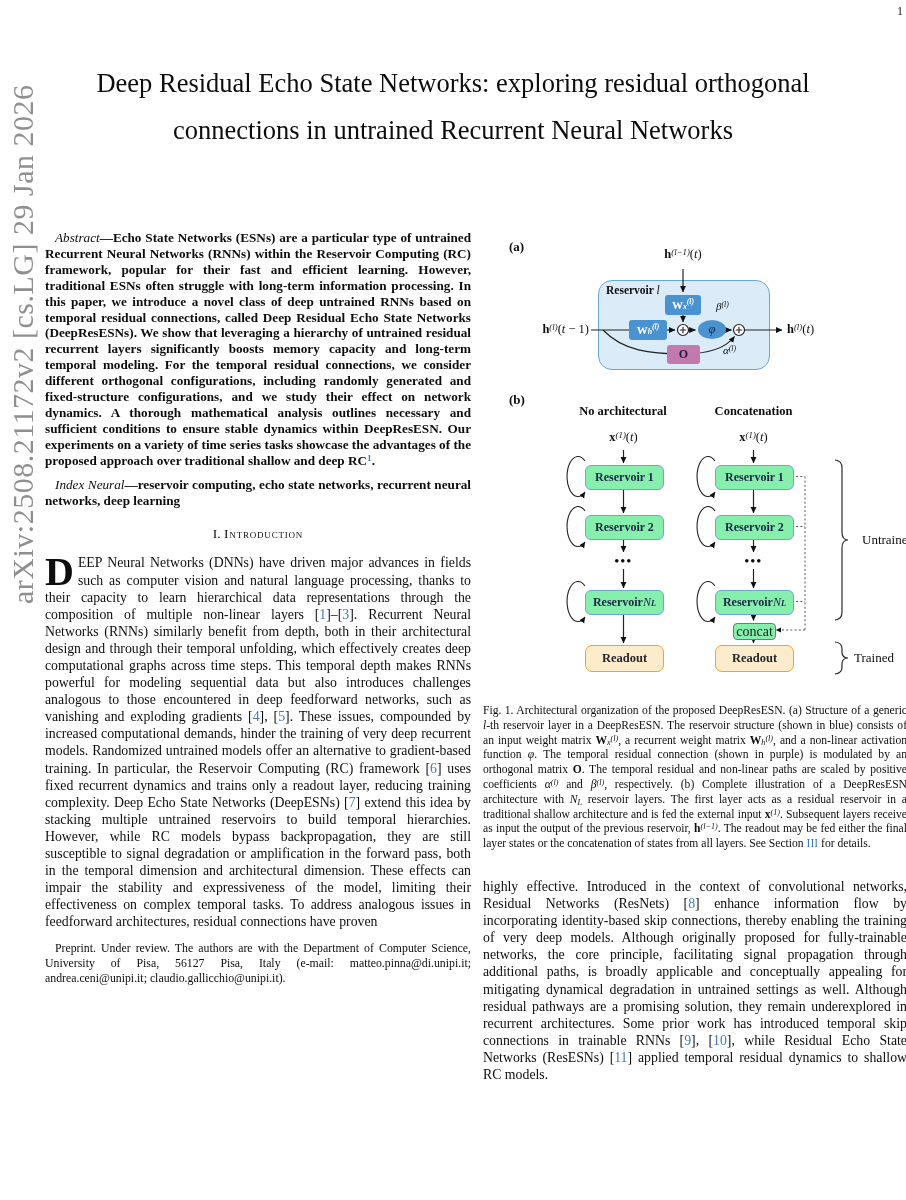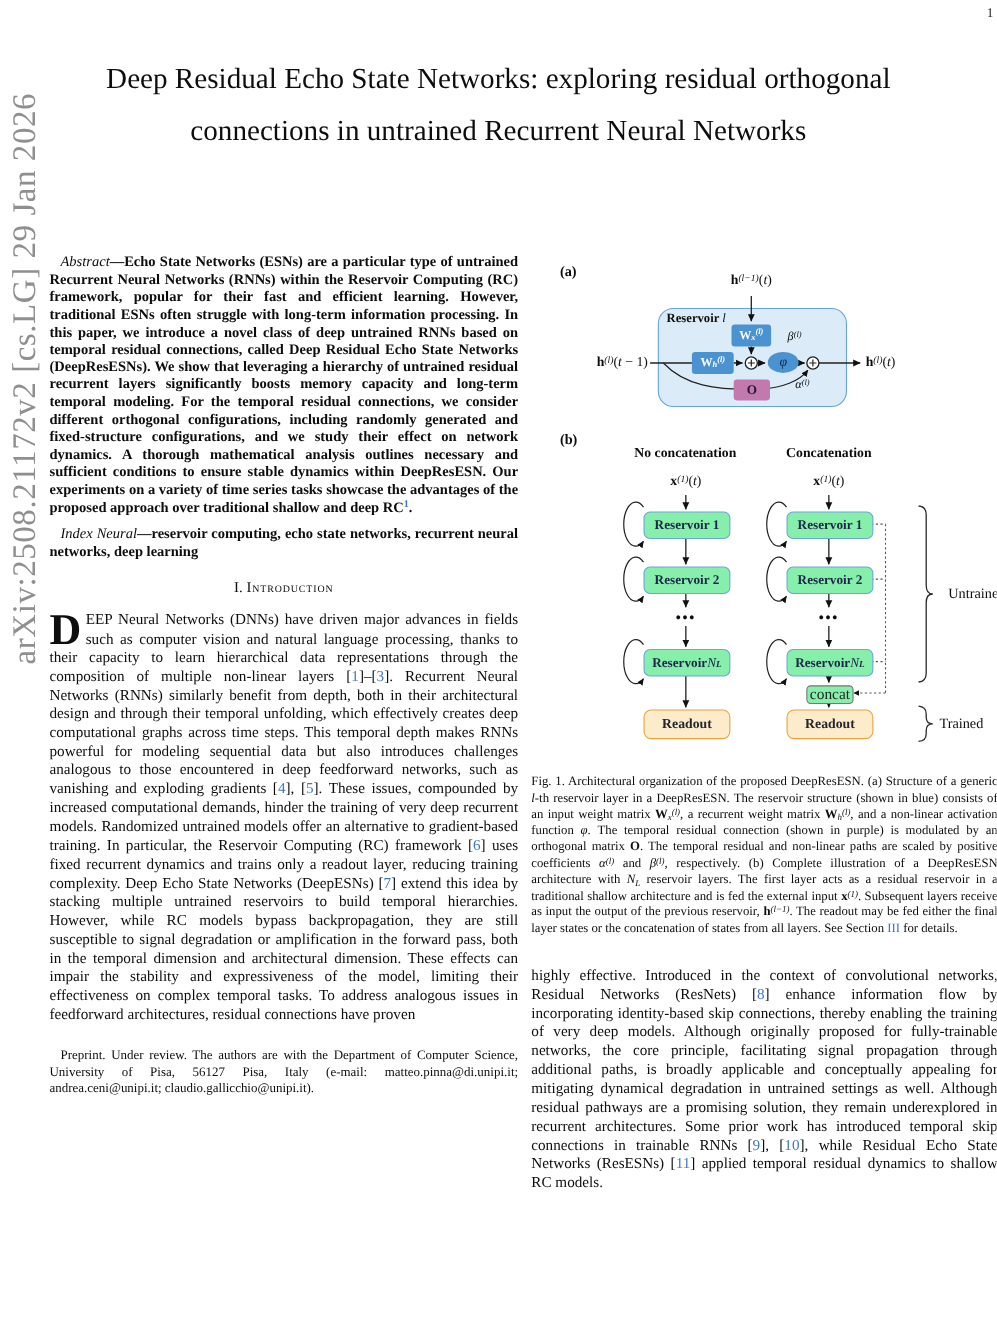--- a/index.html
+++ b/index.html
@@ -9,33 +9,33 @@
     font-family:"Liberation Serif","DejaVu Serif",serif;
   }
   .page-number{position:absolute;top:4px;right:3px;font-size:12px;color:#222;}
   .arxiv-stamp{position:absolute;left:23px;top:604px;width:0;height:0;}
   .arxiv-stamp span{
     display:block;white-space:nowrap;
     transform:translate(-50%,-50%) rotate(-90deg);
     font-size:30px;letter-spacing:.5px;color:#8f8f8f;
   }
   .title-block{position:absolute;left:0;right:0;top:48px;text-align:center;}
-  .paper-title{margin:0 auto;max-width:812px;font-size:26.5px;line-height:47px;font-weight:400;}
+  .paper-title{margin:12px auto;max-width:812px;font-size:26.5px;line-height:47px;font-weight:400;}
   .authors{margin-top:13px;font-size:16.5px;}
   .col{position:absolute;top:228px;text-align:justify;}
   .col-left{left:45px;width:426px;}
   .col-right{left:483px;width:424px;}
   .abstract,.index-terms{font-weight:bold;font-size:13.2px;line-height:15.9px;margin:0;text-indent:10px;}
   .abstract{padding-top:2px;margin-bottom:8px;}
   .index-terms{margin-bottom:18px;}
   .section-heading{text-align:center;font-size:13.5px;margin:0 0 12px 0;font-weight:400;}
   .section-heading .sc{font-variant:small-caps;letter-spacing:.8px;}
   .body-par{font-size:13.8px;line-height:17.1px;margin:0;}
   .dropcap{float:left;font-size:40px;line-height:32px;font-weight:bold;margin:2px 4px 0 0;}
-  .footnotes{margin-top:22px;font-size:11.8px;line-height:14.8px;}
+  .footnotes{margin-top:11px;font-size:11.8px;line-height:14.8px;}
   .footnotes p{margin:0;text-indent:10px;}
   .figure{position:relative;height:465px;margin-top:6px;}
   .panel{position:absolute;left:0;width:425px;}
   .panel-a{top:0;height:158px;}
   .panel-b{top:158px;height:307px;}
   .panel svg{position:absolute;left:0;top:0;z-index:1;}
   .abs{position:absolute;}
   .fig-tag{font-weight:bold;font-size:13px;z-index:2;}
   .math{font-size:12.5px;white-space:nowrap;z-index:2;}
   .math-sm{font-size:11px;white-space:nowrap;z-index:2;}
@@ -180,21 +180,21 @@
           <path d="M309,209.5 H322"></path>
           <path d="M322,84.5 V238"></path>
           <path d="M322,238 H293" marker-end="url(#ah)"></path>
         </g>
         <g stroke="#2b2b2b" stroke-width="1.2" fill="none">
           <path d="M352,68 Q359,68.5 359,76 L359,140 Q359,148 365,148 Q359,148 359,156 L359,220 Q359,227.5 352,228"></path>
           <path d="M352,250 Q359,250.5 359,257 L359,260 Q359,266 365,266 Q359,266 359,272 L359,275 Q359,281.5 352,282"></path>
         </g>
       </svg>
       <div class="abs fig-tag" style="left:26px;top:0px;">(b)</div>
-      <div class="abs bhdr" style="left:72px;top:12px;width:136px;">No concatenation</div>
+      <div class="abs bhdr" style="left:72px;top:12px;width:136px;">No architectural</div>
       <div class="abs bhdr" style="left:203px;top:12px;width:135px;">Concatenation</div>
       <div class="abs math" style="left:109px;top:38px;width:63px;text-align:center;"><span class="seg-b">x</span><span class="seg-supi">(1)</span><span>(</span><span class="seg-i">t</span><span>)</span></div>
       <div class="abs math" style="left:239px;top:38px;width:63px;text-align:center;"><span class="seg-b">x</span><span class="seg-supi">(1)</span><span>(</span><span class="seg-i">t</span><span>)</span></div>
 
       <div class="abs bres" style="left:102px;top:73px;">Reservoir 1</div>
       <div class="abs bres" style="left:102px;top:123px;">Reservoir 2</div>
       <div class="abs bdots" style="left:109px;top:161px;">•••</div>
       <div class="abs bres" style="left:102px;top:198px;">
           <span>Reservoir </span>
           <span class="seg-bi">N</span>

